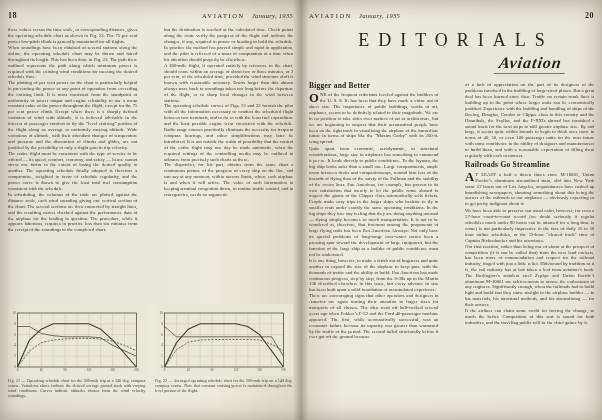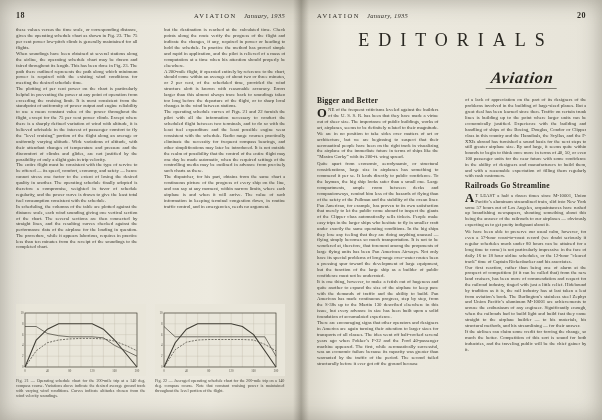--- a/index.html
+++ b/index.html
@@ -6,21 +6,21 @@
   html,body { width:602px; height:420px; overflow:hidden; }
   body {
     font-family:"Liberation Serif","DejaVu Serif",serif;
     color:#2e2c26; background:#8d8a80;
   }
   .spread { position:relative; width:602px; height:420px; display:flex; }
   .spread::after {
     content:""; position:absolute; inset:0; pointer-events:none;
     box-shadow:inset 0 0 22px rgba(60,55,42,.38);
   }
-  .page { width:301px; height:420px; padding:11px 16px 8px; position:relative; }
+  .page { width:301px; height:420px; padding:11px 8px 8px; position:relative; }
   .page-left  { background:linear-gradient(90deg,#e4e1d7 0%,#edeadf 70%,#dcd8cb 100%); }
   .page-right { background:linear-gradient(90deg,#d9d5c8 0%,#edeadf 14%,#e7e4d9 100%); }
   .gutter {
     position:absolute; left:293px; top:0; width:16px; height:420px; pointer-events:none;
     background:linear-gradient(90deg,rgba(0,0,0,0) 0%,rgba(55,50,38,.30) 50%,rgba(0,0,0,0) 100%);
   }
 
   .pagehead { display:flex; justify-content:space-between; align-items:baseline; height:11px; margin-bottom:5px; }
   .folio { font-size:8px; font-weight:bold; letter-spacing:.5px; }
   .runhead-group { display:flex; gap:7px; align-items:baseline; }
@@ -44,21 +44,21 @@
   .figures { display:flex; gap:9px; margin-top:5px; }
   .figures figure { flex:1; height:104px; overflow:hidden; }
   svg.chart { width:100%; height:72px; display:block; background:#e9e6da; }
   .figcap {
     transform:scale(.55); transform-origin:0 0; width:181%;
     font-size:7.6px; line-height:9px; text-align:justify; margin-top:2px; color:#45433a;
   }
 
   .ed-title {
     text-align:center; font-weight:400; font-size:18px; letter-spacing:9px;
-    margin:8px 0 18px; padding-left:9px; color:#2a2822;
+    margin:8px 0 3px; padding-left:9px; color:#2a2822;
   }
   .logo-row { text-align:right; padding-right:28px; height:22px; margin-bottom:6px; }
   .logo-script {
     display:inline-block; font-style:italic; font-weight:bold; font-size:16px;
     letter-spacing:1px; transform:skewX(-8deg); color:#24221c;
     border-bottom:1px solid rgba(36,34,28,.55); padding:0 4px 1px;
   }
 </style>
 </head>
 <body>

